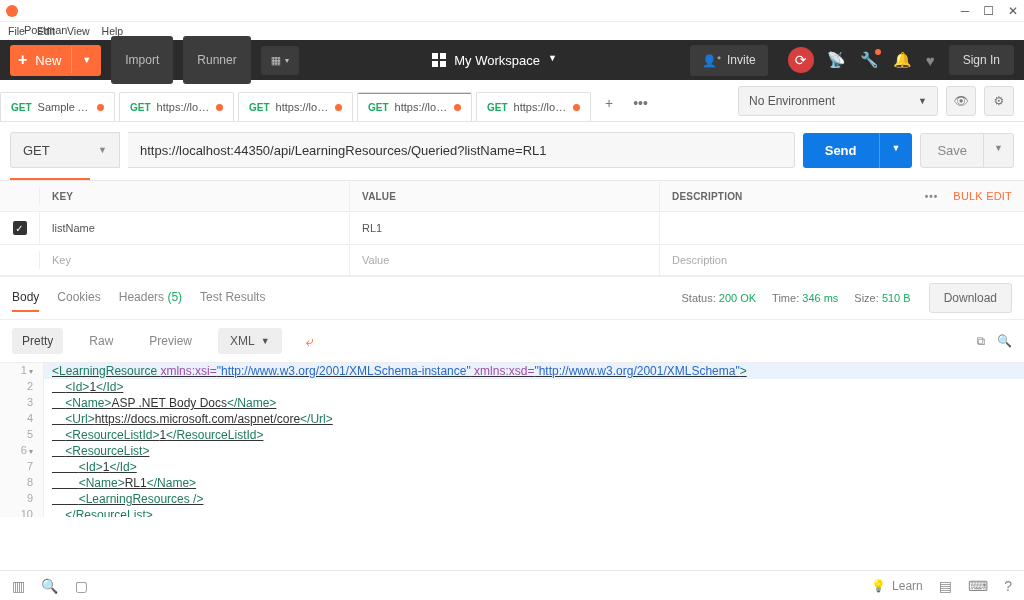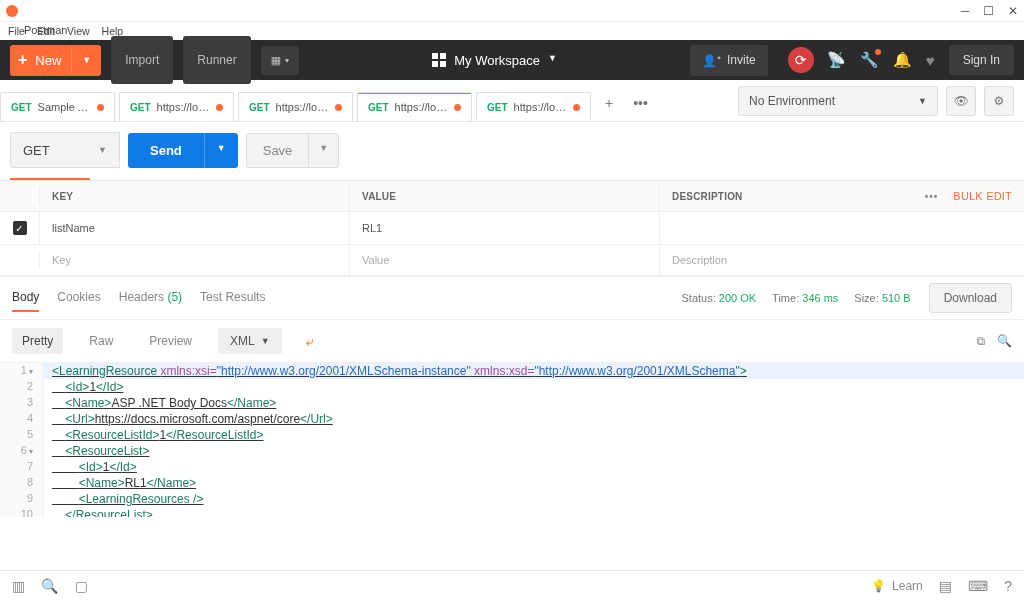--- a/index.html
+++ b/index.html
@@ -204,20 +204,23 @@
     <div class="env-btn">👁</div>
     <div class="env-btn">⚙</div>
   </div>
 </div>
 
 <div class="reqrow">
   <div class="method-sel">
     <span>GET</span>
     <span style="font-size:9px;color:#888;">▼</span>
   </div>
+  <div class="url-input">
+      <span>https://localhost:44350/api/LearningResources/Queried?listName=RL1</span>
+    </div>
   <div class="send-btn">
     <span class="lbl">Send</span>
     <span class="caret">▼</span>
   </div>
   <div class="save-btn">
     <span class="lbl">Save</span>
     <span class="caret">▼</span>
   </div>
 </div>
 

